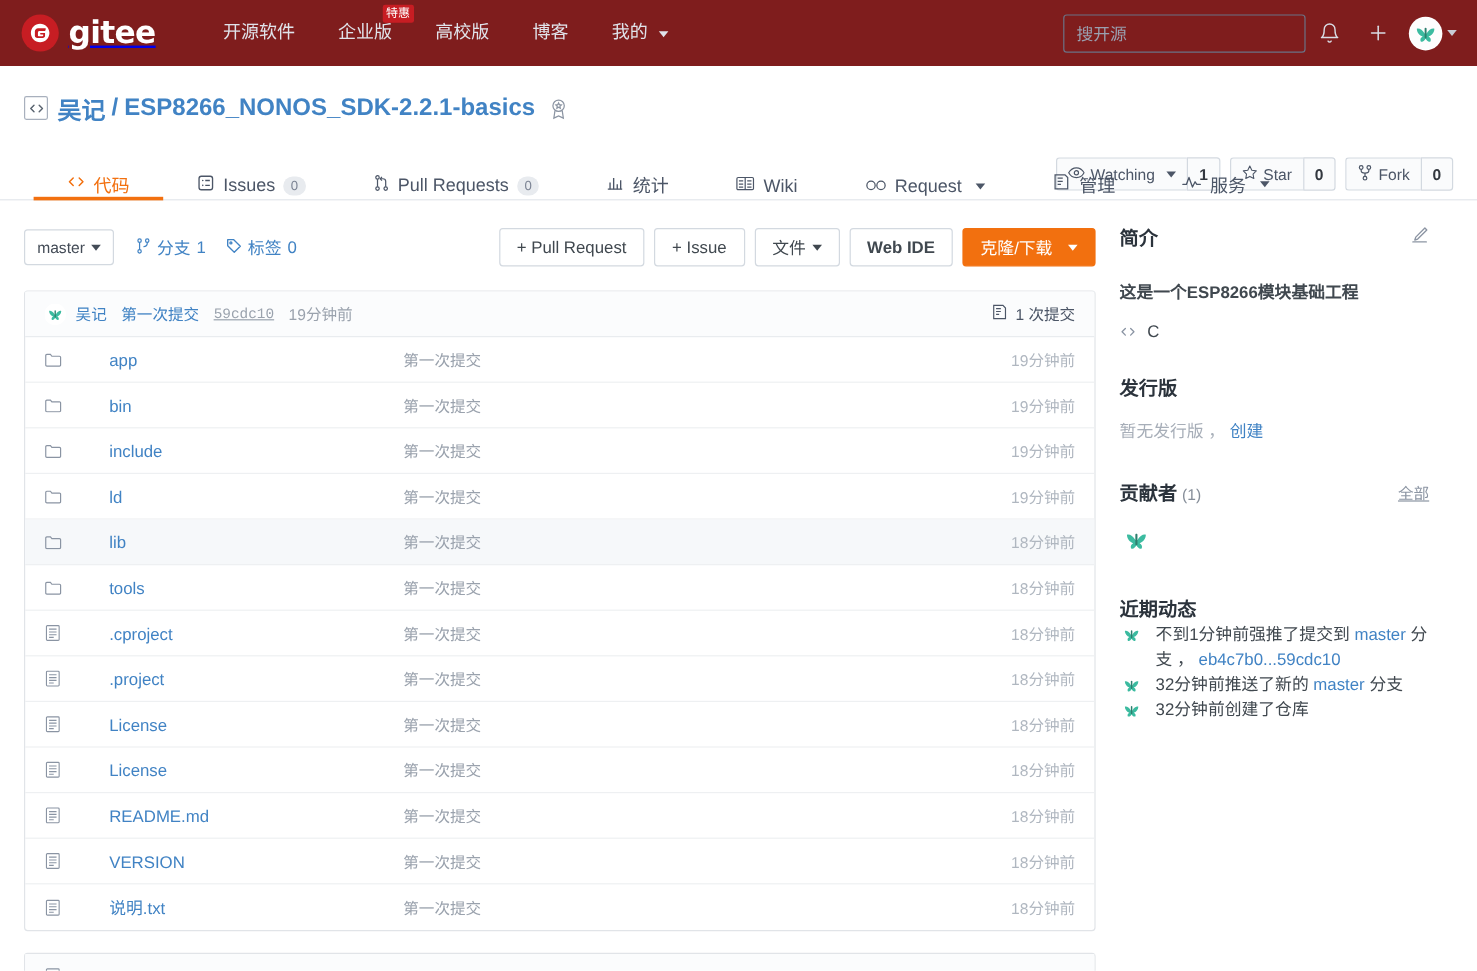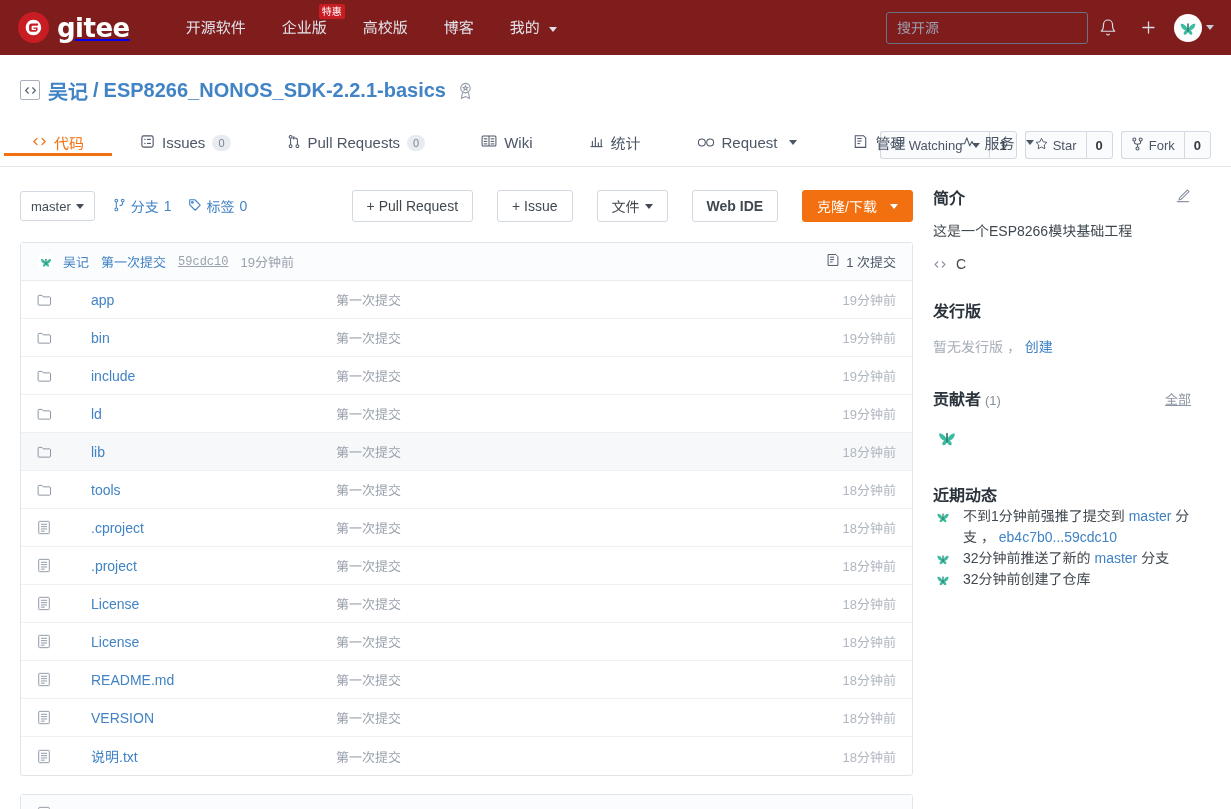--- a/index.html
+++ b/index.html
@@ -117,23 +117,23 @@
     border-radius: 3px 0 0 3px; padding: 0 9px; gap: 5px;
     border-right: none;
   }
   .btn-group > .bg-count {
     border-radius: 0 3px 3px 0; padding: 0 9px;
     font-weight: 700; color: #33383f; min-width: 26px;
   }
 
   
   .repo-tabs {
-    display: flex; align-items: center;
+    display: flex; align-items: flex-end;
     border-bottom: 1px solid #e3e6eb;
-    margin-top: 16px; padding: 0 4px;
+    margin-top: 16px; padding: 0 28px;
     height: 46px;
   }
   .tab {
     display: flex; align-items: center; gap: 7px;
     padding: 0 28px; font-size: 15px; color: #4c5667;
     text-decoration: none; cursor: pointer;
     border-bottom: 3px solid transparent;
     margin-bottom: -1px; position: relative;
   }
   .tab.active { color: #f2700f; border-bottom-color: #f2700f; font-weight: 400; }
@@ -157,21 +157,21 @@
     background: #fff; padding: 0 10px; font-size: 13px; color: #444c57;
     display: flex; align-items: center; cursor: pointer;
   }
   .meta-links { display: flex; align-items: center; gap: 16px; margin-left: 18px; }
   .meta-link {
     display: flex; align-items: center; gap: 5px;
     font-size: 14px; color: #4183c4; text-decoration: none; cursor: pointer;
   }
   .meta-link .num { color: #4183c4; }
 
-  .toolbar-right { margin-left: auto; display: flex; align-items: stretch; gap: 16px; height: 32px; }
+  .toolbar-right { margin-left: auto; display: flex; align-items: stretch; gap: 0; height: 32px; }
   .tb-btn {
     border: 1px solid #d3d9e0; background: #fff;
     font-size: 14px; color: #40484f; cursor: pointer;
     display: flex; align-items: center; justify-content: center;
     padding: 0 14px; border-radius: 3px; margin-left: 8px;
     white-space: nowrap;
   }
   .tb-btn.bold { font-weight: 700; }
   .tb-btn.primary {
     background: #f2700f; border-color: #f2700f; color: #fff;
@@ -225,21 +225,21 @@
   }
 
   
   .side-sec { margin-bottom: 26px; }
   .side-title-row { display: flex; align-items: center; text-align: center; }
   .side-title {
     font-size: 16px; font-weight: 700; color: #2b333c;
   }
   .side-title .sub { font-size: 13px; font-weight: 400; color: #868e99; margin-left: 4px; }
   .side-action { margin-left: auto; color: #8c95a3; cursor: pointer; font-size: 13px; }
-  .side-desc { margin-top: 12px; font-size: 14px; color: #40484f; line-height: 1.5; }
+  .side-desc { margin-top: 24px; font-size: 14px; color: #40484f; line-height: 1.5; font-weight: bold; }
   .side-lang { margin-top: 14px; display: flex; align-items: center; gap: 9px; font-size: 14px; color: #40484f; }
   .side-lang .ic { color: #8a94a3; display:inline-flex; }
   .side-empty { margin-top: 14px; font-size: 14px; color: #a7aeb8; }
   .side-empty a { color: #4183c4; text-decoration: none; cursor: pointer; }
   .contrib-list { margin-top: 14px; display: flex; gap: 8px; flex-wrap: wrap; }
   .contrib-avatar {
     width: 28px; height: 28px; border-radius: 50%;
     overflow: hidden; display:flex; align-items:center; justify-content:center;
     cursor: pointer;
   }
@@ -422,45 +422,45 @@
           <path d="M15 15.7V9c0-2-1.5-3.2-3.5-3.2H8.5"></path>
           <path d="m10.4 3.6-2 2.2 2 2.2"></path>
       </svg>
     </span>
     <span>Pull Requests</span>
     <span class="tab-count">0</span>
   </a>
 
   <a class="tab" href="#">
     <span>
+      <svg width="15" height="14" viewBox="0 0 20 18" fill="none" stroke="currentColor" stroke-width="1.5">
+        <line x1="2" y1="16.5" x2="18" y2="16.5"></line>
+        <line x1="4.5" y1="16.5" x2="4.5" y2="9"></line>
+          <line x1="8.5" y1="16.5" x2="8.5" y2="4"></line>
+        <line x1="12.5" y1="16.5" x2="12.5" y2="11"></line>
+          <line x1="16.3" y1="16.5" x2="16.3" y2="6.5"></line>
+      </svg>
+    </span>
+    <span>统计</span>
+  </a>
+
+  <a class="tab" href="#">
+    <span>
       <svg width="16" height="14" viewBox="0 0 22 18" fill="none" stroke="currentColor" stroke-width="1.4">
         <rect x="1.5" y="2" width="19" height="14" rx="1.4"></rect>
         <line x1="11" y1="2" x2="11" y2="16"></line>
         <line x1="3.8" y1="6" x2="8.7" y2="6"></line>
           <line x1="3.8" y1="9.5" x2="8.7" y2="9.5"></line>
           <line x1="3.8" y1="13" x2="8.7" y2="13"></line>
         <line x1="13.3" y1="6" x2="18.2" y2="6"></line>
           <line x1="13.3" y1="9.5" x2="18.2" y2="9.5"></line>
           <line x1="13.3" y1="13" x2="18.2" y2="13"></line>
       </svg>
     </span>
     <span>Wiki</span>
-  </a>
-
-  <a class="tab" href="#">
-    <span>
-      <svg width="15" height="14" viewBox="0 0 20 18" fill="none" stroke="currentColor" stroke-width="1.5">
-        <line x1="2" y1="16.5" x2="18" y2="16.5"></line>
-        <line x1="4.5" y1="16.5" x2="4.5" y2="9"></line>
-          <line x1="8.5" y1="16.5" x2="8.5" y2="4"></line>
-        <line x1="12.5" y1="16.5" x2="12.5" y2="11"></line>
-          <line x1="16.3" y1="16.5" x2="16.3" y2="6.5"></line>
-      </svg>
-    </span>
-    <span>统计</span>
   </a>
 
   <a class="tab" href="#">
     <span>
       <svg width="18" height="11" viewBox="0 0 26 14" fill="none" stroke="currentColor" stroke-width="1.5">
         <circle cx="7" cy="7" r="5"></circle>
           <circle cx="19" cy="7" r="5"></circle>
       </svg>
     </span>
     <span>Request</span>

